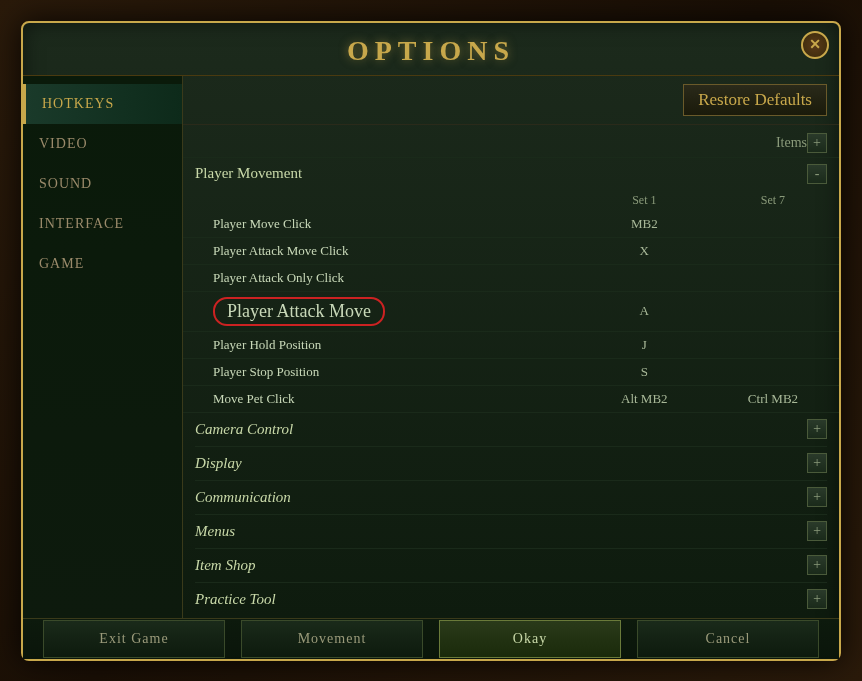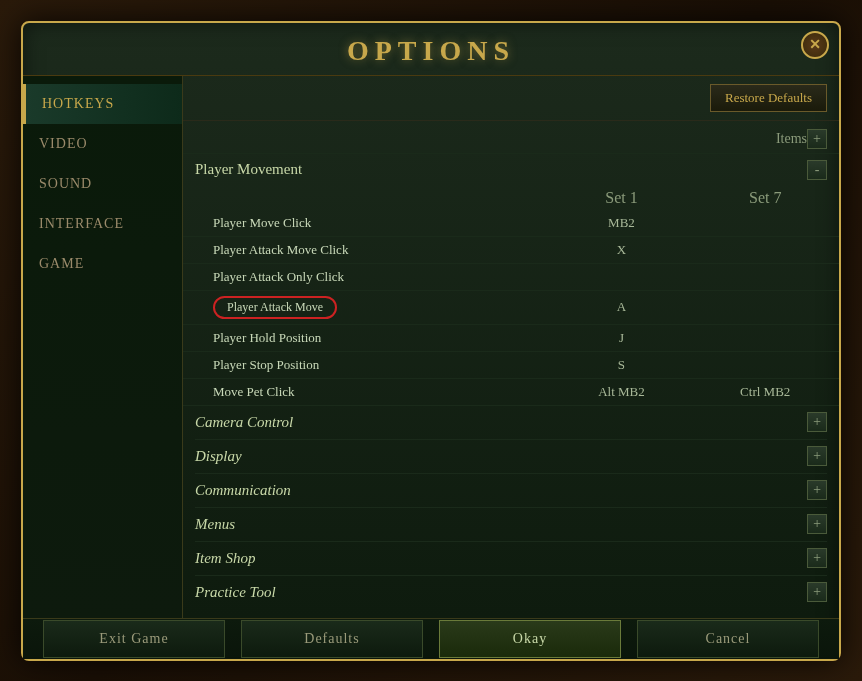--- a/index.html
+++ b/index.html
@@ -113,21 +113,21 @@
       justify-content: flex-end;
       padding: 8px 12px;
       border-bottom: 1px solid #2a2a1a;
     }
 
     .restore-btn {
       background: linear-gradient(180deg, #2a2a1a, #1a1a0a);
       border: 1px solid #6a5a2a;
       color: #c8a84b;
       padding: 5px 14px;
-      font-size: 13px;
+      font-size: 17px;
       cursor: pointer;
       font-family: 'Georgia', serif;
     }
 
     .content-scroll {
       flex: 1;
       overflow-y: auto;
       padding: 4px 0;
     }
 
@@ -223,21 +223,21 @@
       text-align: center;
       color: #a8b898;
     }
 
     .attack-move-highlight {
       display: inline-block;
       border: 2px solid #cc2222;
       border-radius: 14px;
       padding: 2px 12px;
       color: #c8d8b8;
-      font-size: 12px;
+      font-size: 18px;
     }
 
     
     .dialog-footer {
       border-top: 1px solid #3a3a1a;
       padding: 1px 20px;
       display: flex;
       gap: 16px;
       background: linear-gradient(180deg, #0d1a0d, #0a150a);
     }
@@ -265,21 +265,21 @@
 
     .section-divider {
       height: 1px;
       background: #1a2a1a;
       margin: 0 12px;
     }
 
     .table-header-row td {
       padding: 3px 10px;
       color: #8a9a7a;
-      font-size: 16px;
+      font-size: 12px;
       text-align: center;
     }
     .table-header-row td:first-child {
       text-align: left;
       padding-left: 30px;
     }
   </style>
 </head>
 <body>
 
@@ -413,19 +413,19 @@
       <div class="expand-btn">+</div>
               </div>
             </div>
 
         </div>
       </div>
     </div>
 
     <div class="dialog-footer">
       <button class="footer-btn secondary">Exit Game</button>
-      <button class="footer-btn secondary">Defaults</button>
+      <button class="footer-btn secondary">Movement</button>
       <button class="footer-btn primary">Okay</button>
       <button class="footer-btn secondary">Cancel</button>
     </div>
 
   </div>
 </div>
 
 </body></html>

